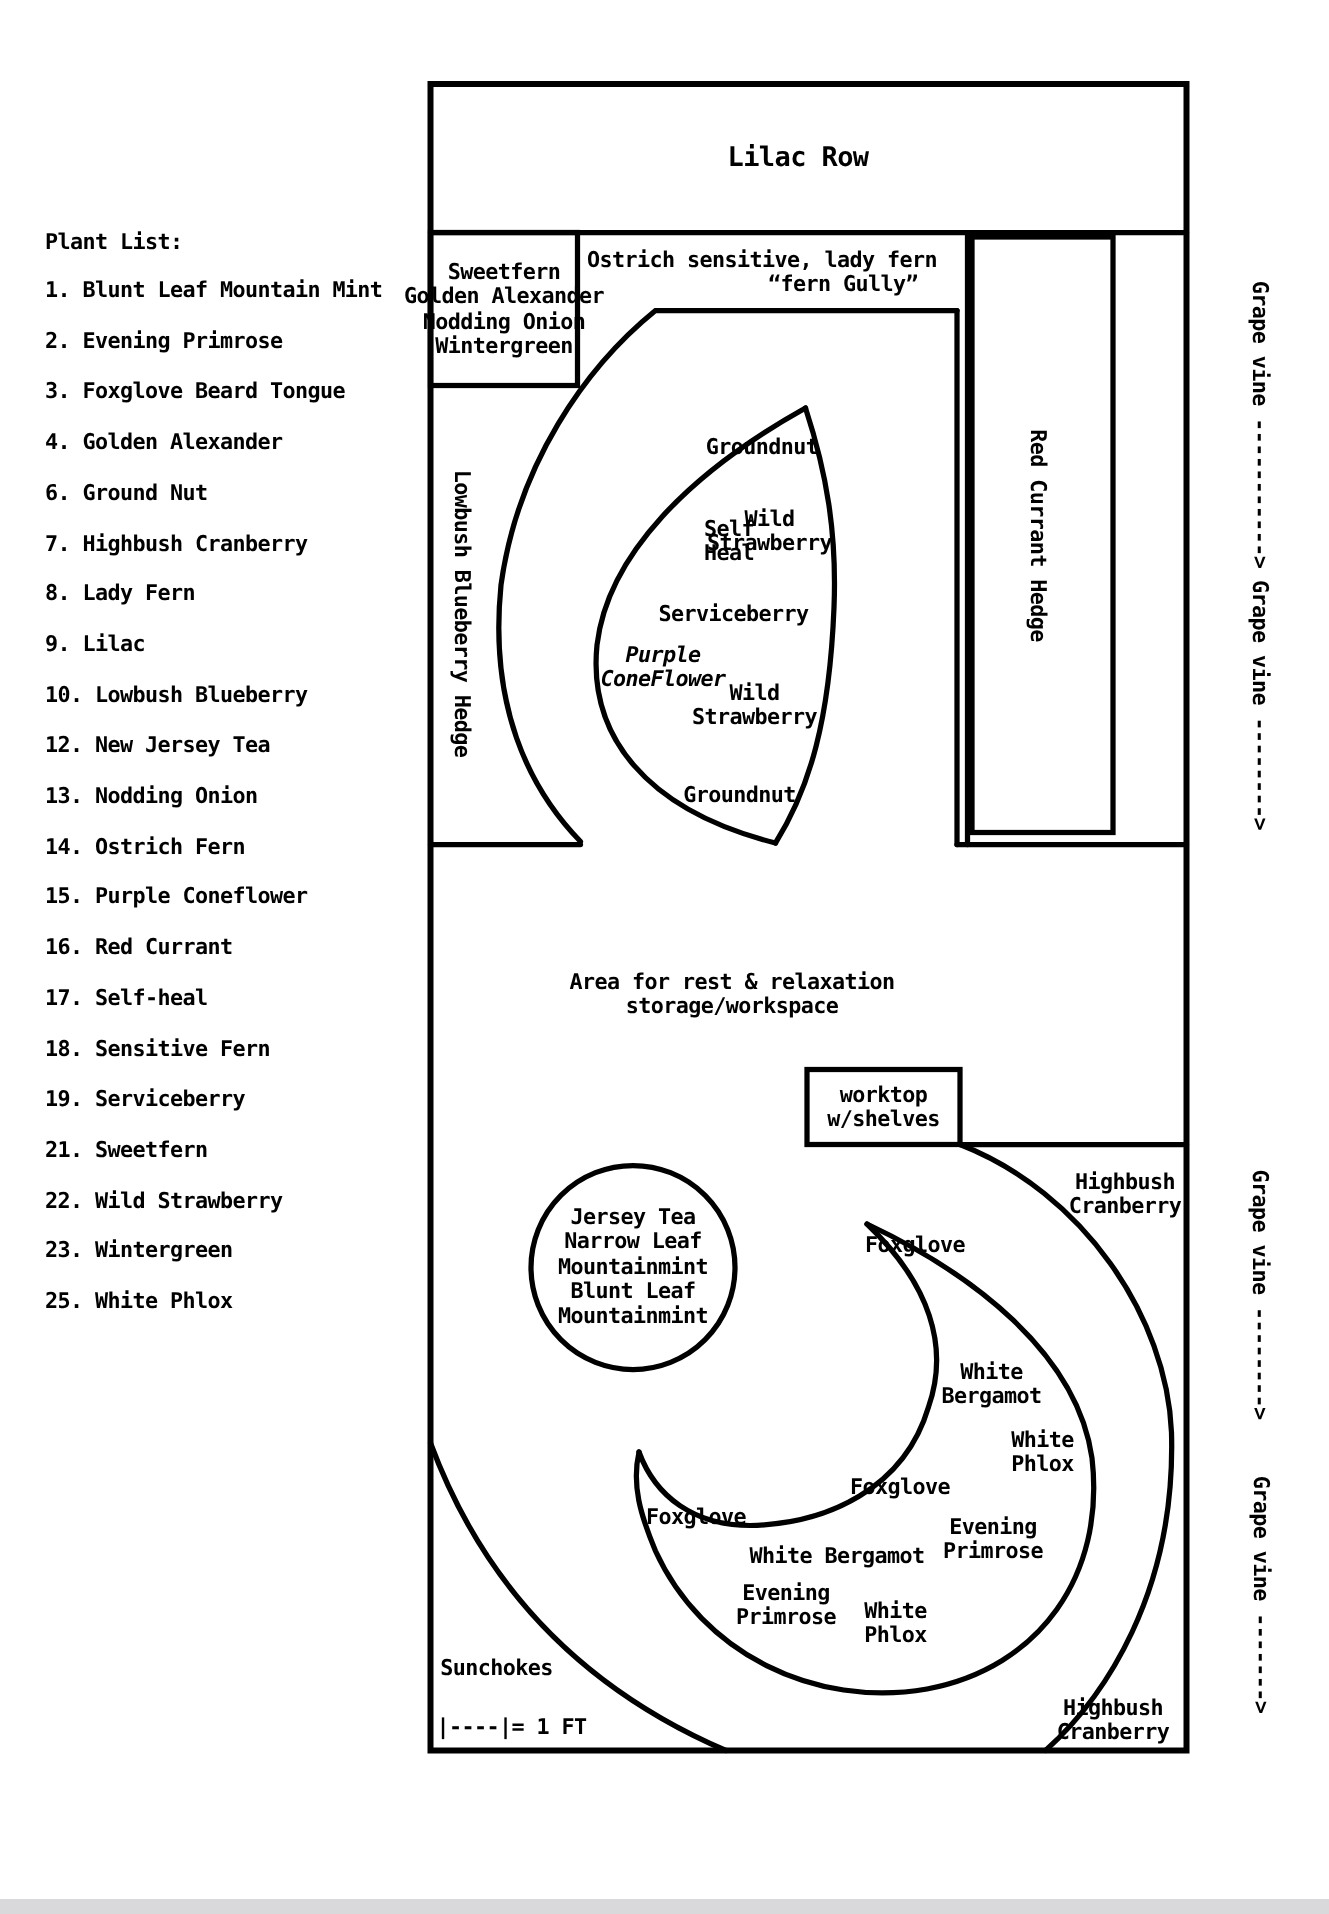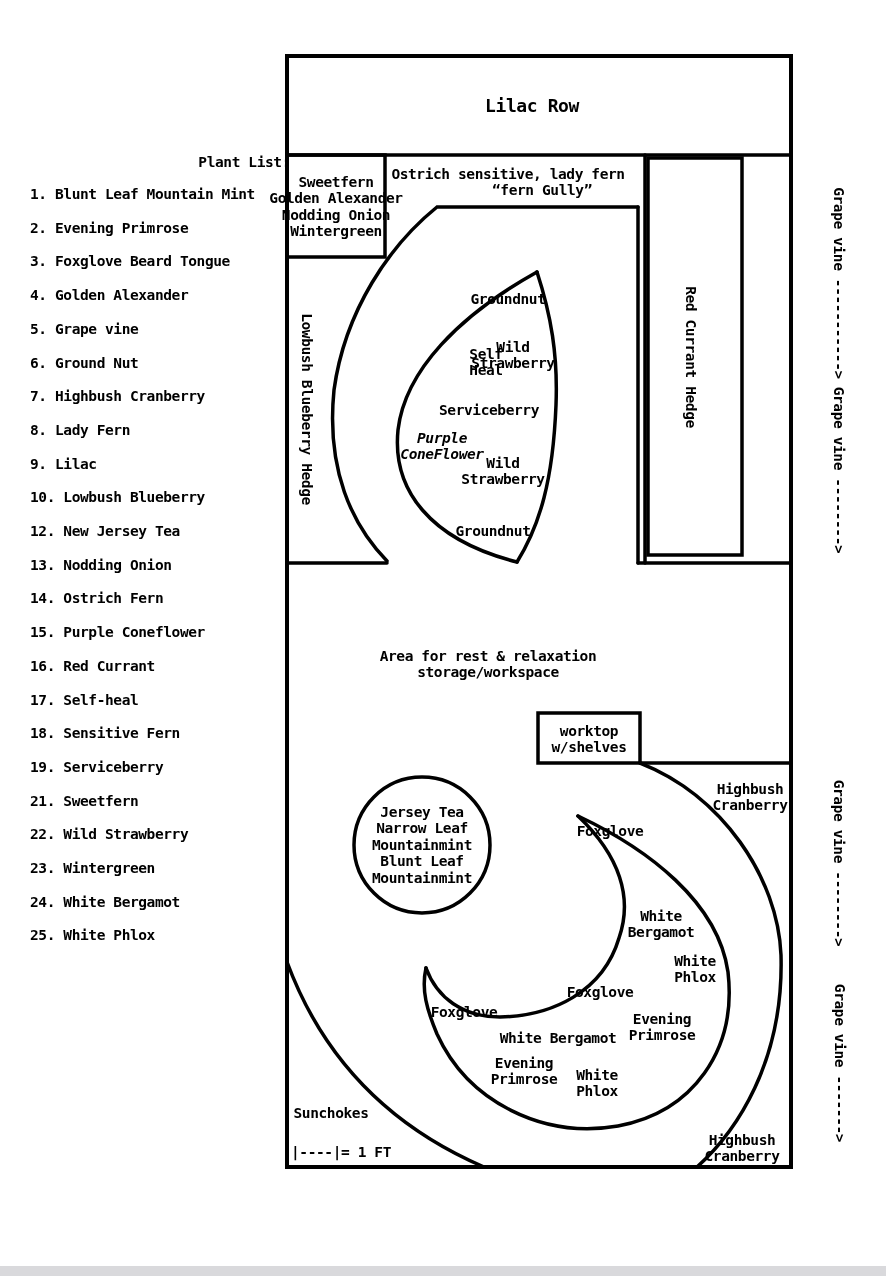--- a/index.html
+++ b/index.html
@@ -9,21 +9,21 @@
     background:#ffffff;
     font-family:"DejaVu Sans Mono","Liberation Mono",monospace;
     color:#000;
     overflow:hidden;
   }
   svg.plan{position:absolute;left:0;top:0;}
   .plant-list{
     position:absolute;left:30px;top:146px;width:260px;
     font-weight:bold;font-size:14.5px;letter-spacing:-0.4px;
   }
-  .pl-title{line-height:32px;white-space:nowrap;text-align:right;}
+  .pl-title{line-height:32px;white-space:nowrap;}
   .pl-item{line-height:33.7px;white-space:nowrap;}
   .lbl{
     position:absolute;
     transform:translate(-50%,-50%);
     font-weight:bold;font-size:14.5px;letter-spacing:-0.4px;
     line-height:1.13;text-align:center;white-space:pre-line;
   }
   .lbl.big{font-size:18px;}
   .lbl.vert{transform:translate(-50%,-50%) rotate(90deg);white-space:nowrap;}
   .bottom-strip{
@@ -69,48 +69,46 @@
     <path d="M 578,816 C 620,856 633,898 619,938 C 603,992 552,1016 500,1017 C 463,1017 437,998 426,968" stroke-width="3.5"></path>
     <path d="M 578,816 C 648,849 718,902 728,972 C 737,1050 693,1112 618,1126 C 543,1139 468,1102 437,1034 C 427,1010 421,990 426,968" stroke-width="3.5"></path>
   </svg>
 
   <div class="plant-list">
     <div class="pl-title">Plant List:</div>
     <div class="pl-item">1. Blunt Leaf Mountain Mint</div>
     <div class="pl-item">2. Evening Primrose</div>
     <div class="pl-item">3. Foxglove Beard Tongue</div>
     <div class="pl-item">4. Golden Alexander</div>
-    <div class="pl-item">5. Grape vine</div>
     <div class="pl-item">6. Ground Nut</div>
     <div class="pl-item">7. Highbush Cranberry</div>
     <div class="pl-item">8. Lady Fern</div>
     <div class="pl-item">9. Lilac</div>
     <div class="pl-item">10. Lowbush Blueberry</div>
     <div class="pl-item">12. New Jersey Tea</div>
     <div class="pl-item">13. Nodding Onion</div>
     <div class="pl-item">14. Ostrich Fern</div>
     <div class="pl-item">15. Purple Coneflower</div>
     <div class="pl-item">16. Red Currant</div>
     <div class="pl-item">17. Self-heal</div>
     <div class="pl-item">18. Sensitive Fern</div>
     <div class="pl-item">19. Serviceberry</div>
     <div class="pl-item">21. Sweetfern</div>
     <div class="pl-item">22. Wild Strawberry</div>
     <div class="pl-item">23. Wintergreen</div>
-    <div class="pl-item">24. White Bergamot</div>
     <div class="pl-item">25. White Phlox</div>
   </div>
 
   <div class="lbl big" style="left:532px;top:106px;">Lilac Row</div>
   <div class="lbl" style="left:336px;top:207px;">Sweetfern
 Golden Alexander
 Nodding Onion
 Wintergreen</div>
   <div class="lbl" style="left:508px;top:174px;">Ostrich sensitive, lady fern</div>
-  <div class="lbl" style="left:542px;top:190px;">“fern Gully”</div>
+  <div class="lbl" style="left:562px;top:190px;">“fern Gully”</div>
   <div class="lbl vert" style="left:307px;top:409px;">Lowbush Blueberry Hedge</div>
   <div class="lbl vert" style="left:691px;top:357px;">Red Currant Hedge</div>
   <div class="lbl" style="left:508px;top:299px;">Groundnut</div>
   <div class="lbl" style="left:513px;top:355px;">Wild
 Strawberry</div>
   <div class="lbl" style="left:443px;top:362px;margin-left:43px;">Self
 Heal</div>
   <div class="lbl" style="left:489px;top:410px;">Serviceberry</div>
   <div class="lbl" style="left:442px;top:446px;font-style:italic;">Purple
 ConeFlower</div>

